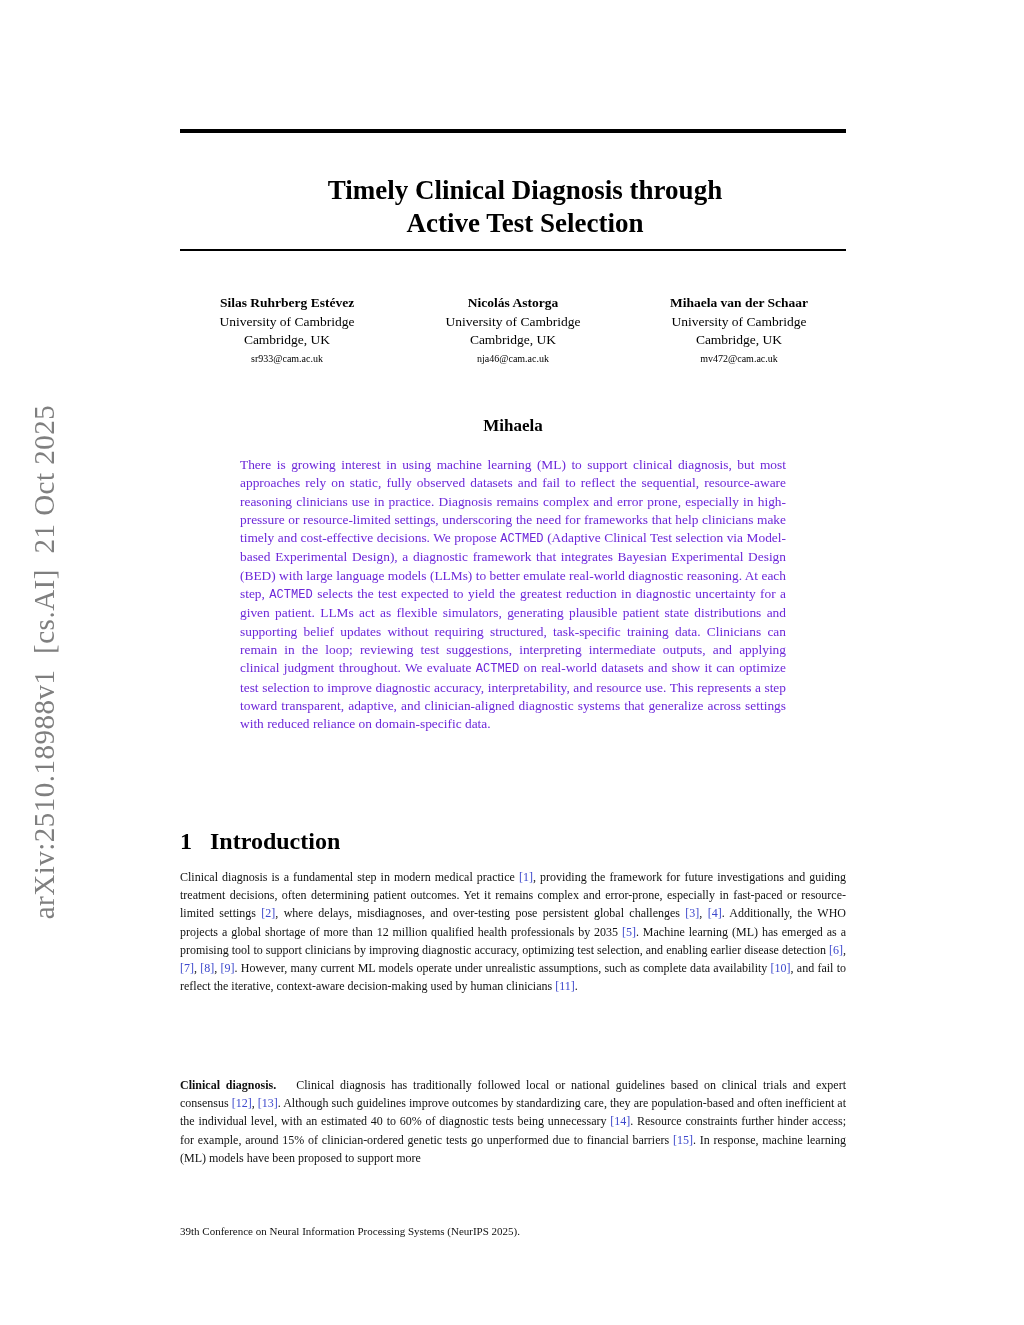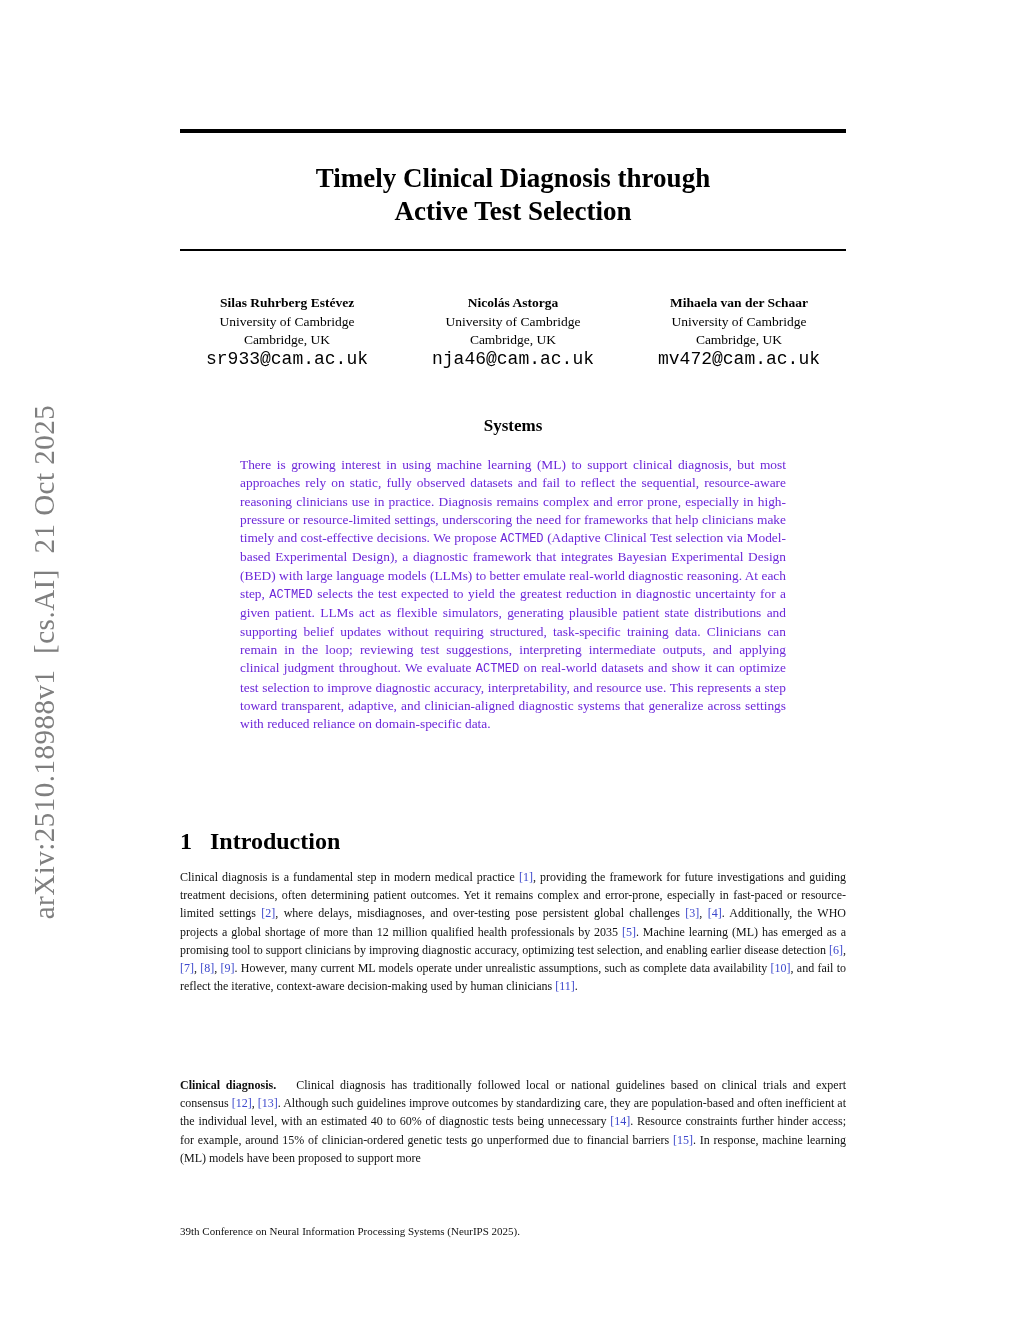--- a/index.html
+++ b/index.html
@@ -39,21 +39,21 @@
     position: absolute;
     left: 180px; top: 249px;
     width: 666px; height: 2px;
     background: #000;
   }
 
   .title {
     position: absolute;
     left: 180px; top: 162px;
     width: 666px;
-    margin: 0;
+    margin: 12px;
     text-align: center;
     font-size: 27px;
     font-weight: bold;
     line-height: 33px;
     color: #000;
   }
   .title .tl { display: block; }
 
   .authors {
     position: absolute;
@@ -64,22 +64,22 @@
   }
   .author {
     width: 214px;
     text-align: center;
     font-size: 13.5px;
     line-height: 18.5px;
     color: #000;
   }
   .author-name { font-weight: bold; }
   .author-email {
-    font-family: Liberation Mono, monospace;
-    font-size: 18px;
+    font-family: Liberation Serif, serif;
+    font-size: 10px;
     letter-spacing: 0px;
   }
 
   .abstract-heading {
     position: absolute;
     left: 180px; top: 416px;
     width: 666px;
     margin: 0;
     text-align: center;
     font-size: 17px;
@@ -169,21 +169,21 @@
       <div class="author-email">nja46@cam.ac.uk</div>
     </div>
     <div class="author">
       <div class="author-name">Mihaela van der Schaar</div>
       <div class="author-line">University of Cambridge</div>
       <div class="author-line">Cambridge, UK</div>
       <div class="author-email">mv472@cam.ac.uk</div>
     </div>
   </div>
 
-  <h2 class="abstract-heading">Systems</h2>
+  <h2 class="abstract-heading">Mihaela</h2>
 
   <p class="abstract-text">There is growing interest in using machine learning (ML) to support clinical diagnosis, but most approaches rely on static, fully observed datasets and fail to reflect the sequential, resource-aware reasoning clinicians use in practice. Diagnosis remains complex and error prone, especially in high-pressure or resource-limited settings, underscoring the need for frameworks that help clinicians make timely and cost-effective decisions. We propose <span class="mono">ACTMED</span> (Adaptive Clinical Test selection via Model-based Experimental Design), a diagnostic framework that integrates Bayesian Experimental Design (BED) with large language models (LLMs) to better emulate real-world diagnostic reasoning. At each step, <span class="mono">ACTMED</span> selects the test expected to yield the greatest reduction in diagnostic uncertainty for a given patient. LLMs act as flexible simulators, generating plausible patient state distributions and supporting belief updates without requiring structured, task-specific training data. Clinicians can remain in the loop; reviewing test suggestions, interpreting intermediate outputs, and applying clinical judgment throughout. We evaluate <span class="mono">ACTMED</span> on real-world datasets and show it can optimize test selection to improve diagnostic accuracy, interpretability, and resource use. This represents a step toward transparent, adaptive, and clinician-aligned diagnostic systems that generalize across settings with reduced reliance on domain-specific data.</p>
 
   <h2 class="section-heading">
     <span class="sec-num">1</span><span class="sec-title">Introduction</span>
   </h2>
 
   <p class="body-text p1">Clinical diagnosis is a fundamental step in modern medical practice <span class="cite">[1]</span>, providing the framework for future investigations and guiding treatment decisions, often determining patient outcomes. Yet it remains complex and error-prone, especially in fast-paced or resource-limited settings <span class="cite">[2]</span>, where delays, misdiagnoses, and over-testing pose persistent global challenges <span class="cite">[3]</span>, <span class="cite">[4]</span>. Additionally, the WHO projects a global shortage of more than 12 million qualified health professionals by 2035 <span class="cite">[5]</span>. Machine learning (ML) has emerged as a promising tool to support clinicians by improving diagnostic accuracy, optimizing test selection, and enabling earlier disease detection <span class="cite">[6]</span>, <span class="cite">[7]</span>, <span class="cite">[8]</span>, <span class="cite">[9]</span>. However, many current ML models operate under unrealistic assumptions, such as complete data availability <span class="cite">[10]</span>, and fail to reflect the iterative, context-aware decision-making used by human clinicians <span class="cite">[11]</span>.</p>
 
   <p class="body-text p2">

